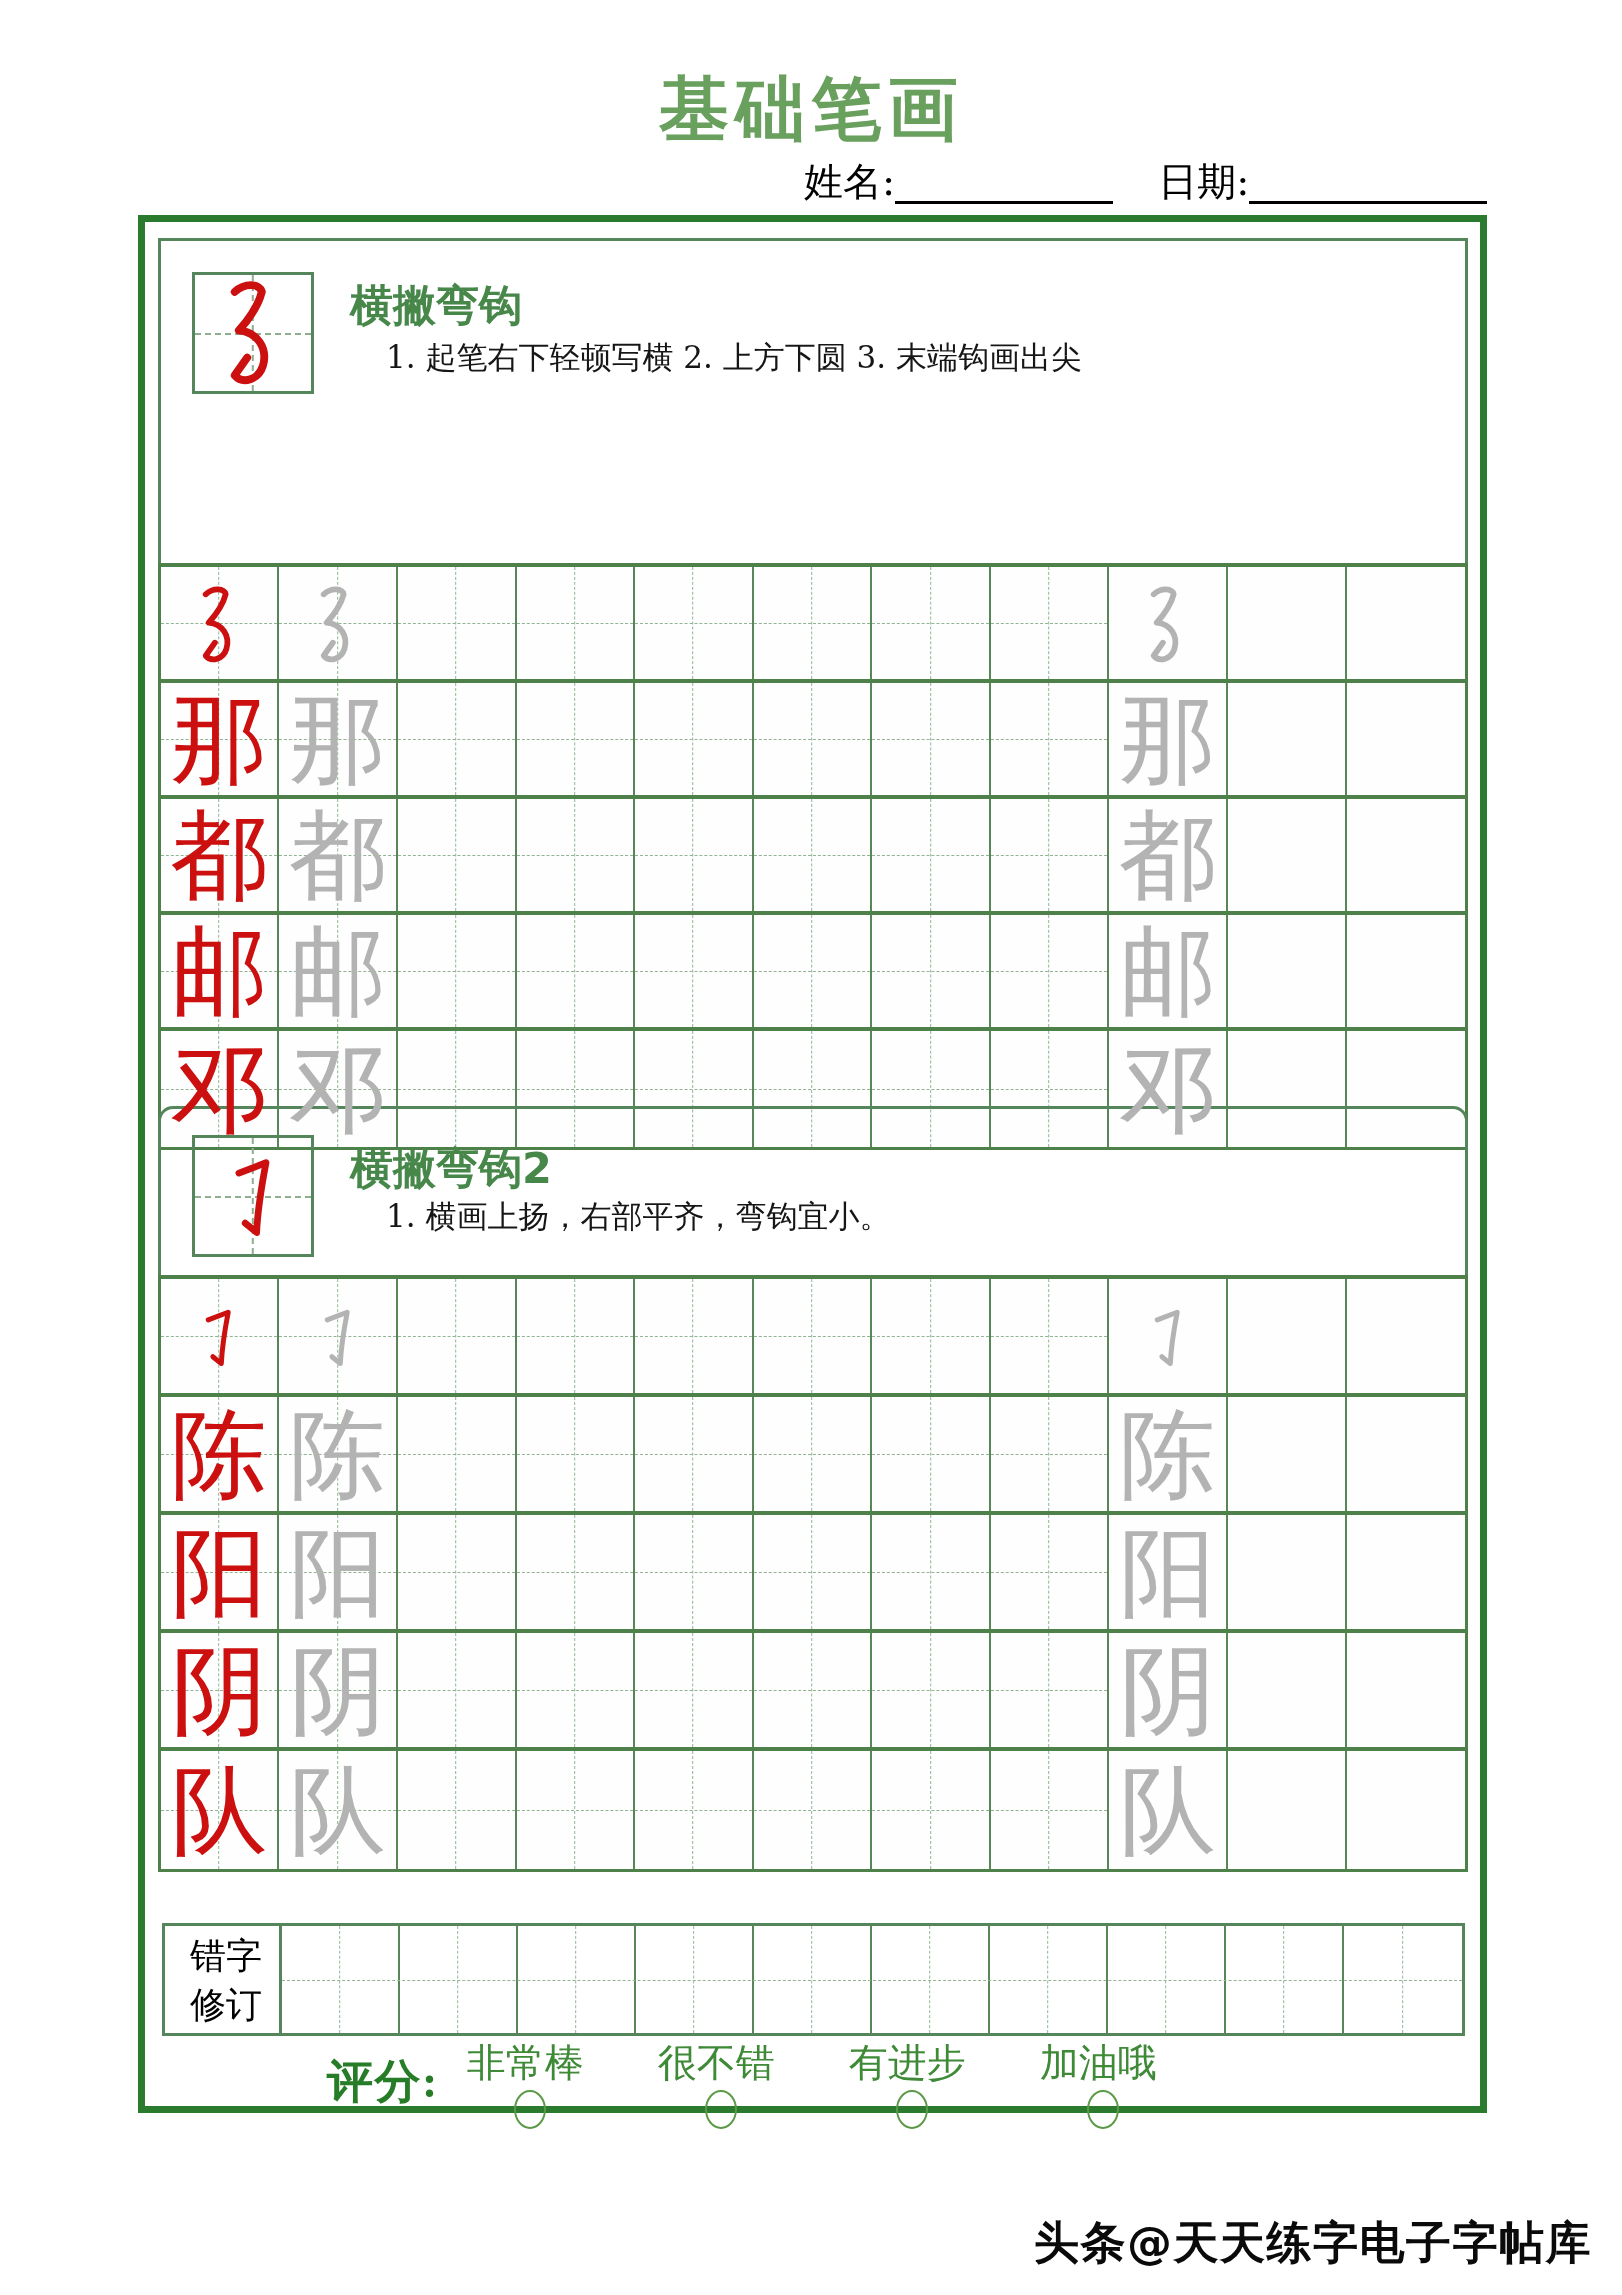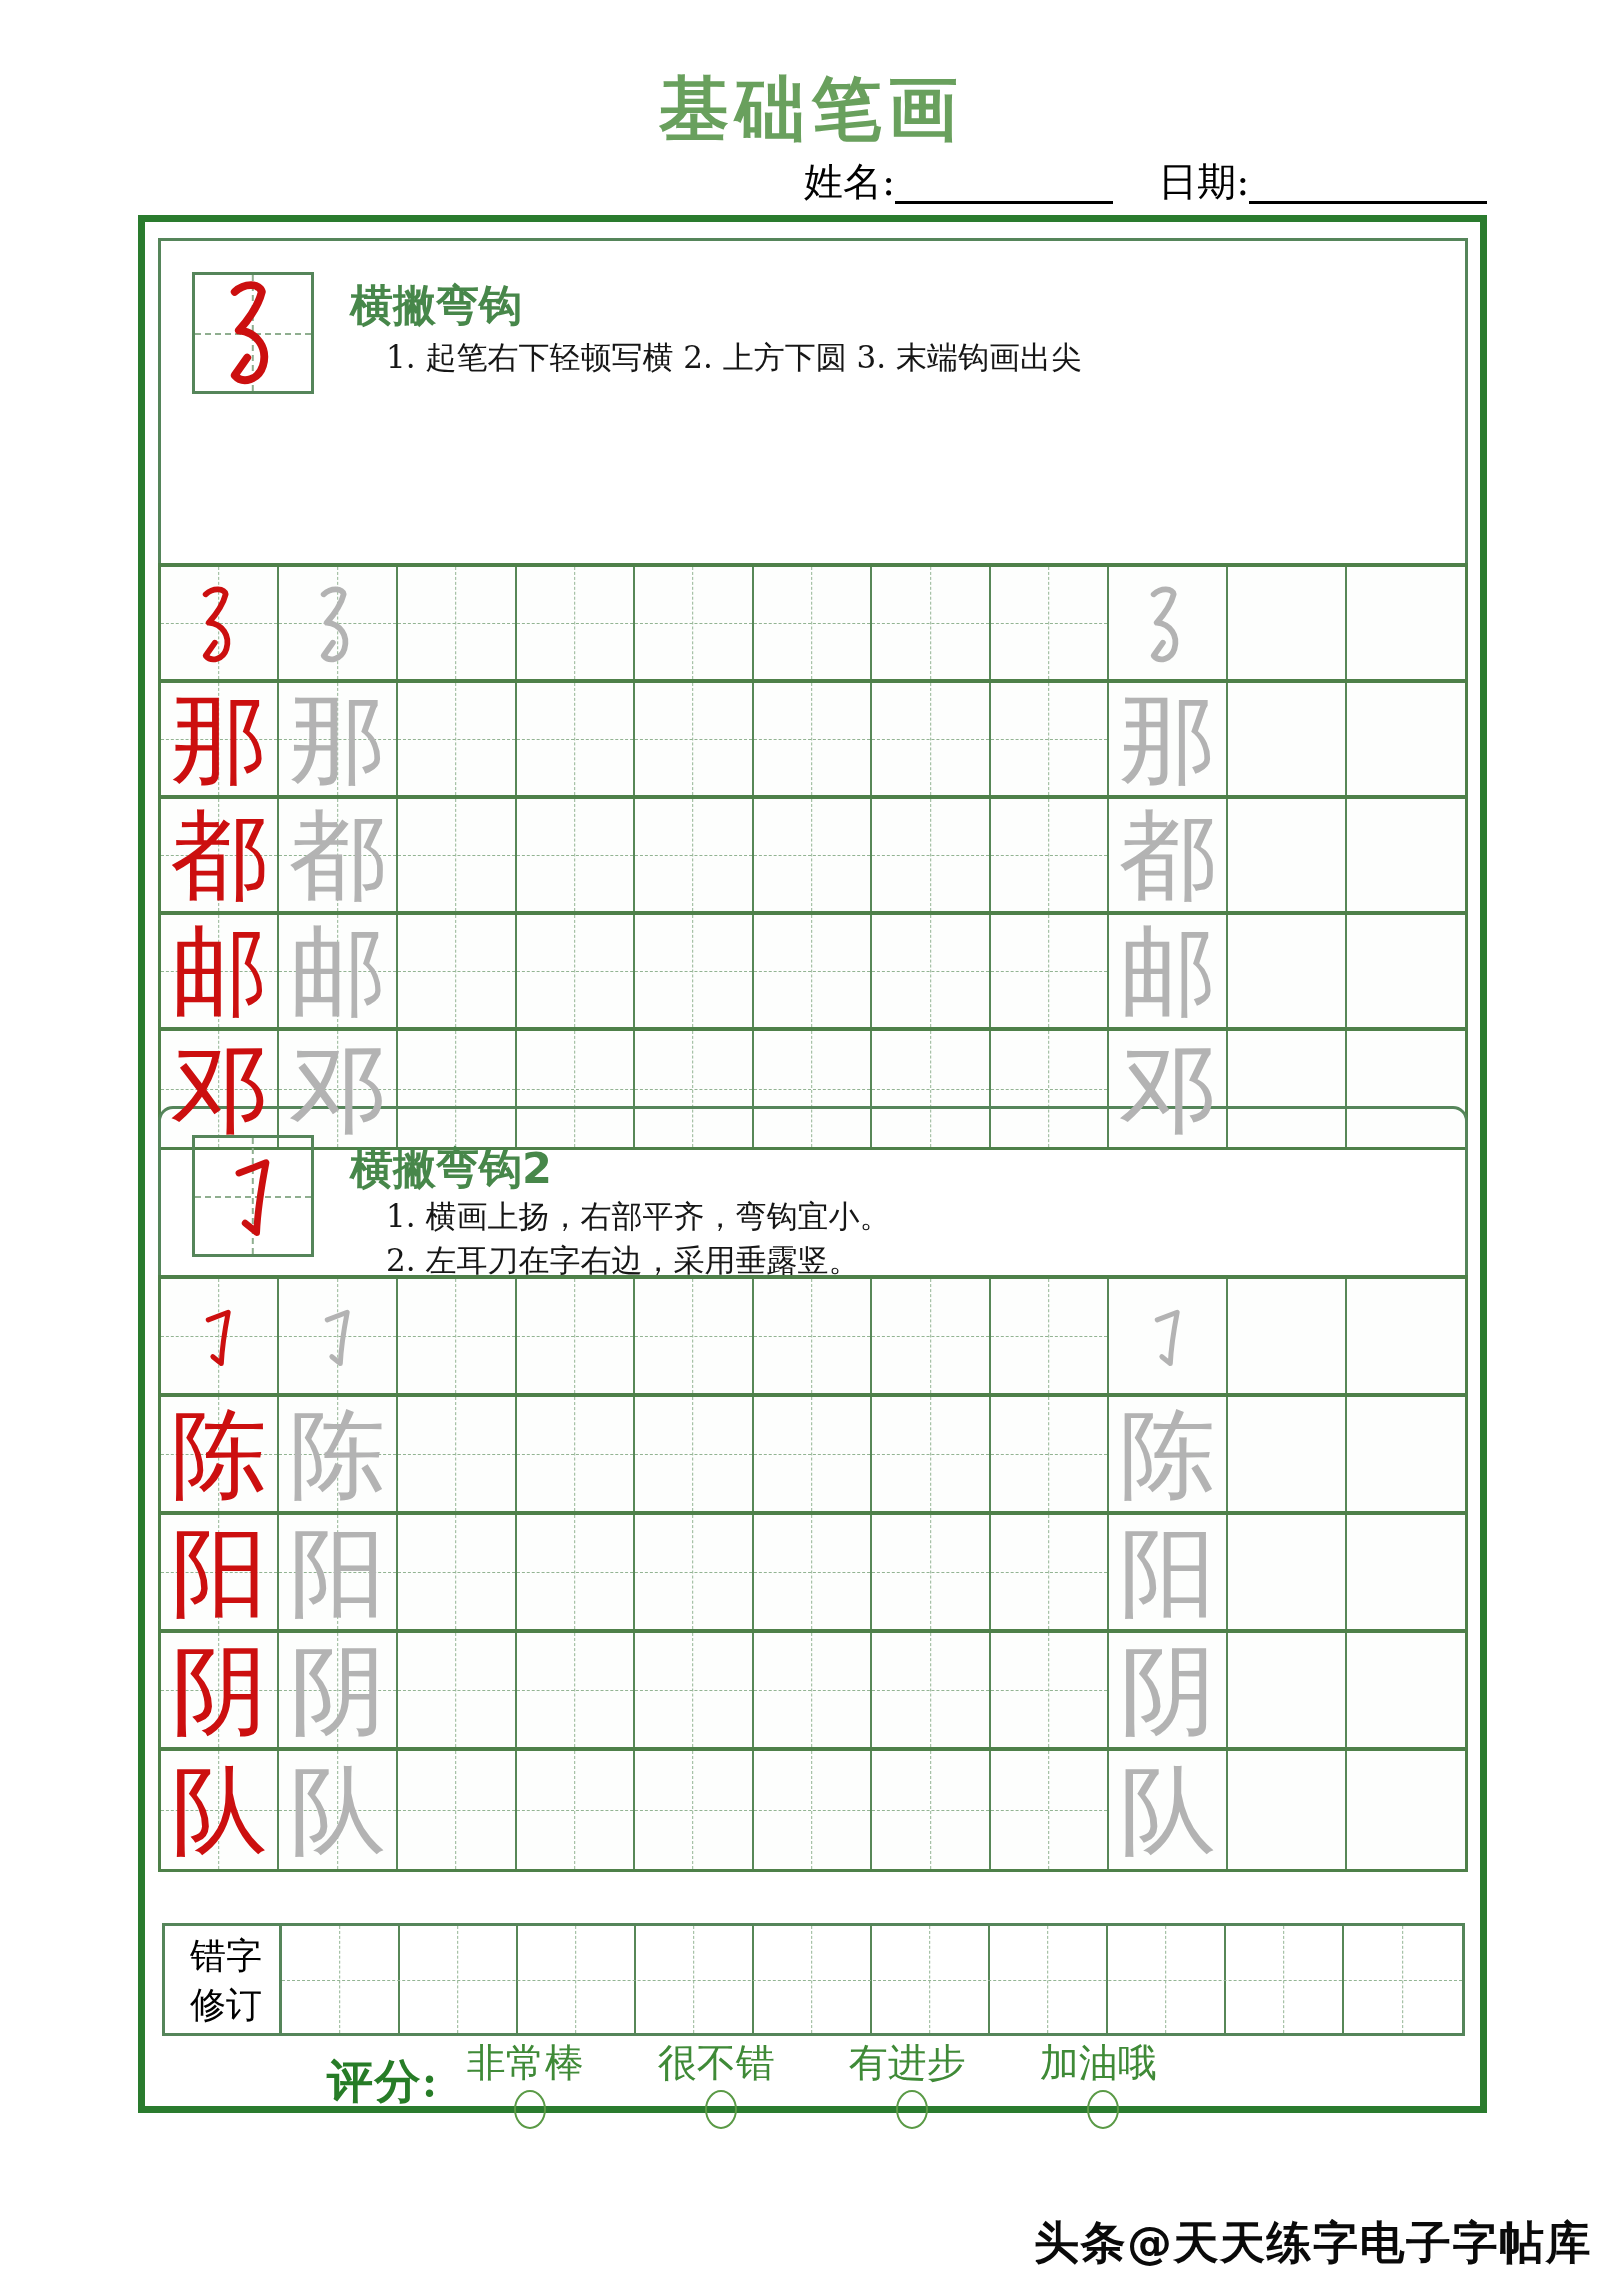--- a/index.html
+++ b/index.html
@@ -325,21 +325,20 @@
 
     <div class="panel panel-2">
       <div class="example-box">
         <span><svg class="stroke-glyph red" width="63" height="100" viewBox="0 0 60 96">
     <path d="M16 27 L42 17 C38 38 34 62 33 84 L22 75" stroke-width="6.5"></path>
   </svg></span>
       </div>
       <div class="sec-title">横撇弯钩2</div>
       <div class="sec-tips">
           <div>1. 横画上扬，右部平齐，弯钩宜小。</div>
-          <div>2. 左耳刀在字右边，采用垂露竖。</div>
         </div>
       <div class="practice-grid">
           <div class="grid-row">
             <div class="cell guided">
               <svg class="stroke-glyph red" width="46" height="74" viewBox="0 0 60 96">
     <path d="M16 27 L42 17 C38 38 34 62 33 84 L22 75" stroke-width="6.5"></path>
   </svg>
             </div>
             <div class="cell guided">
               <svg class="stroke-glyph gray" width="46" height="74" viewBox="0 0 60 96">

